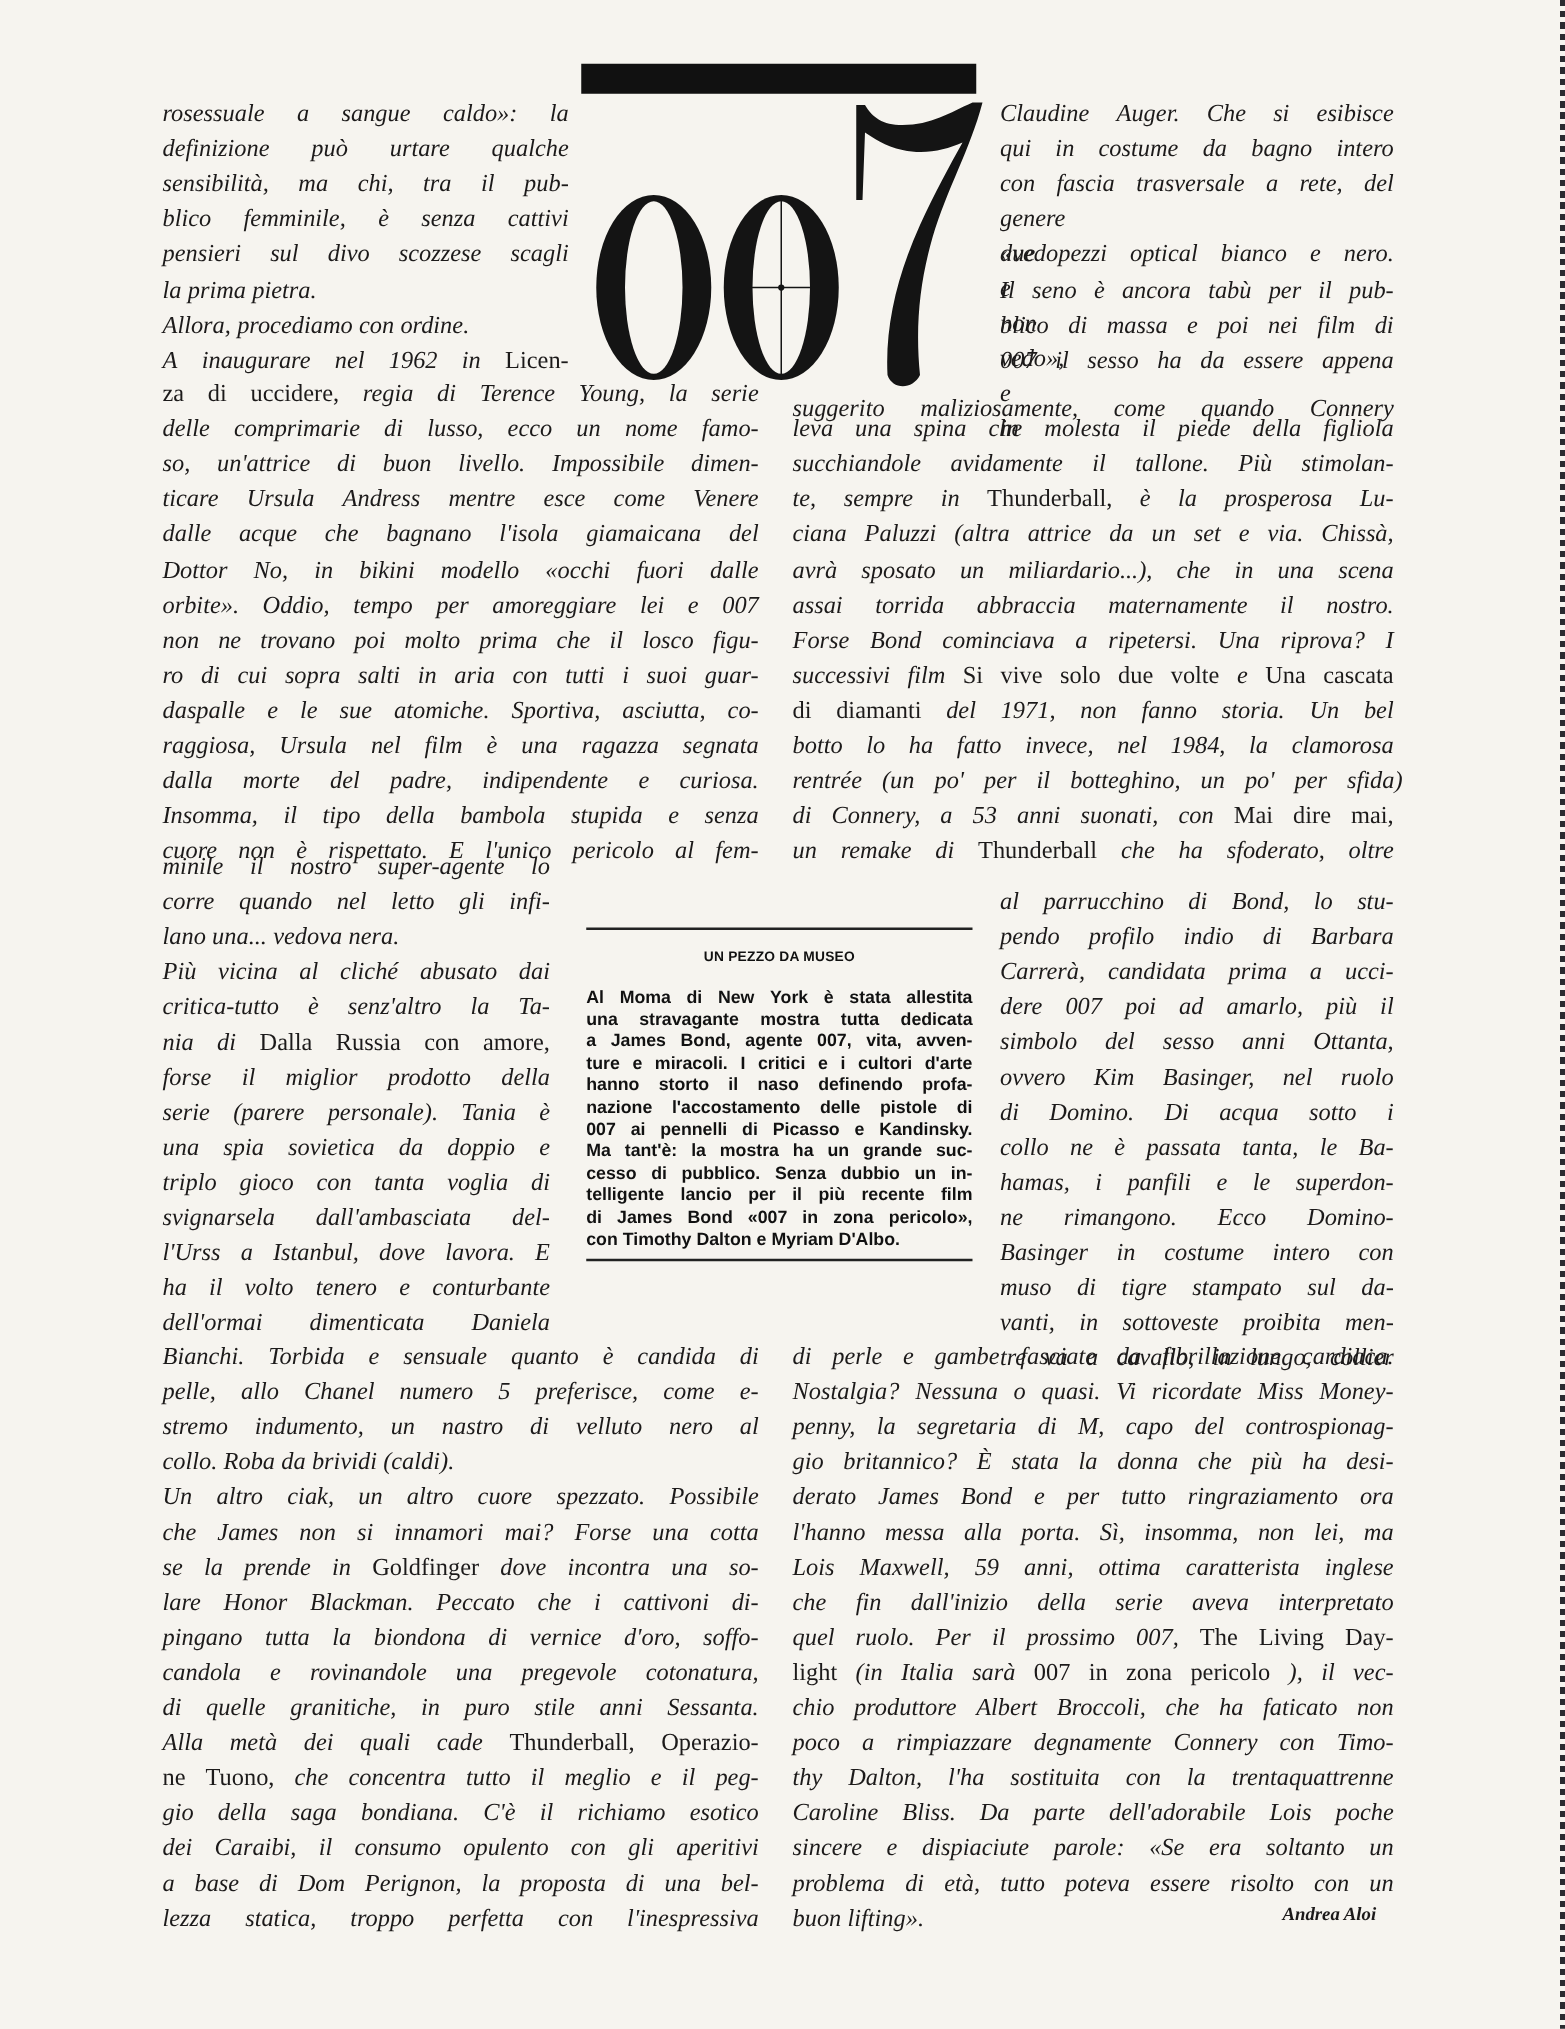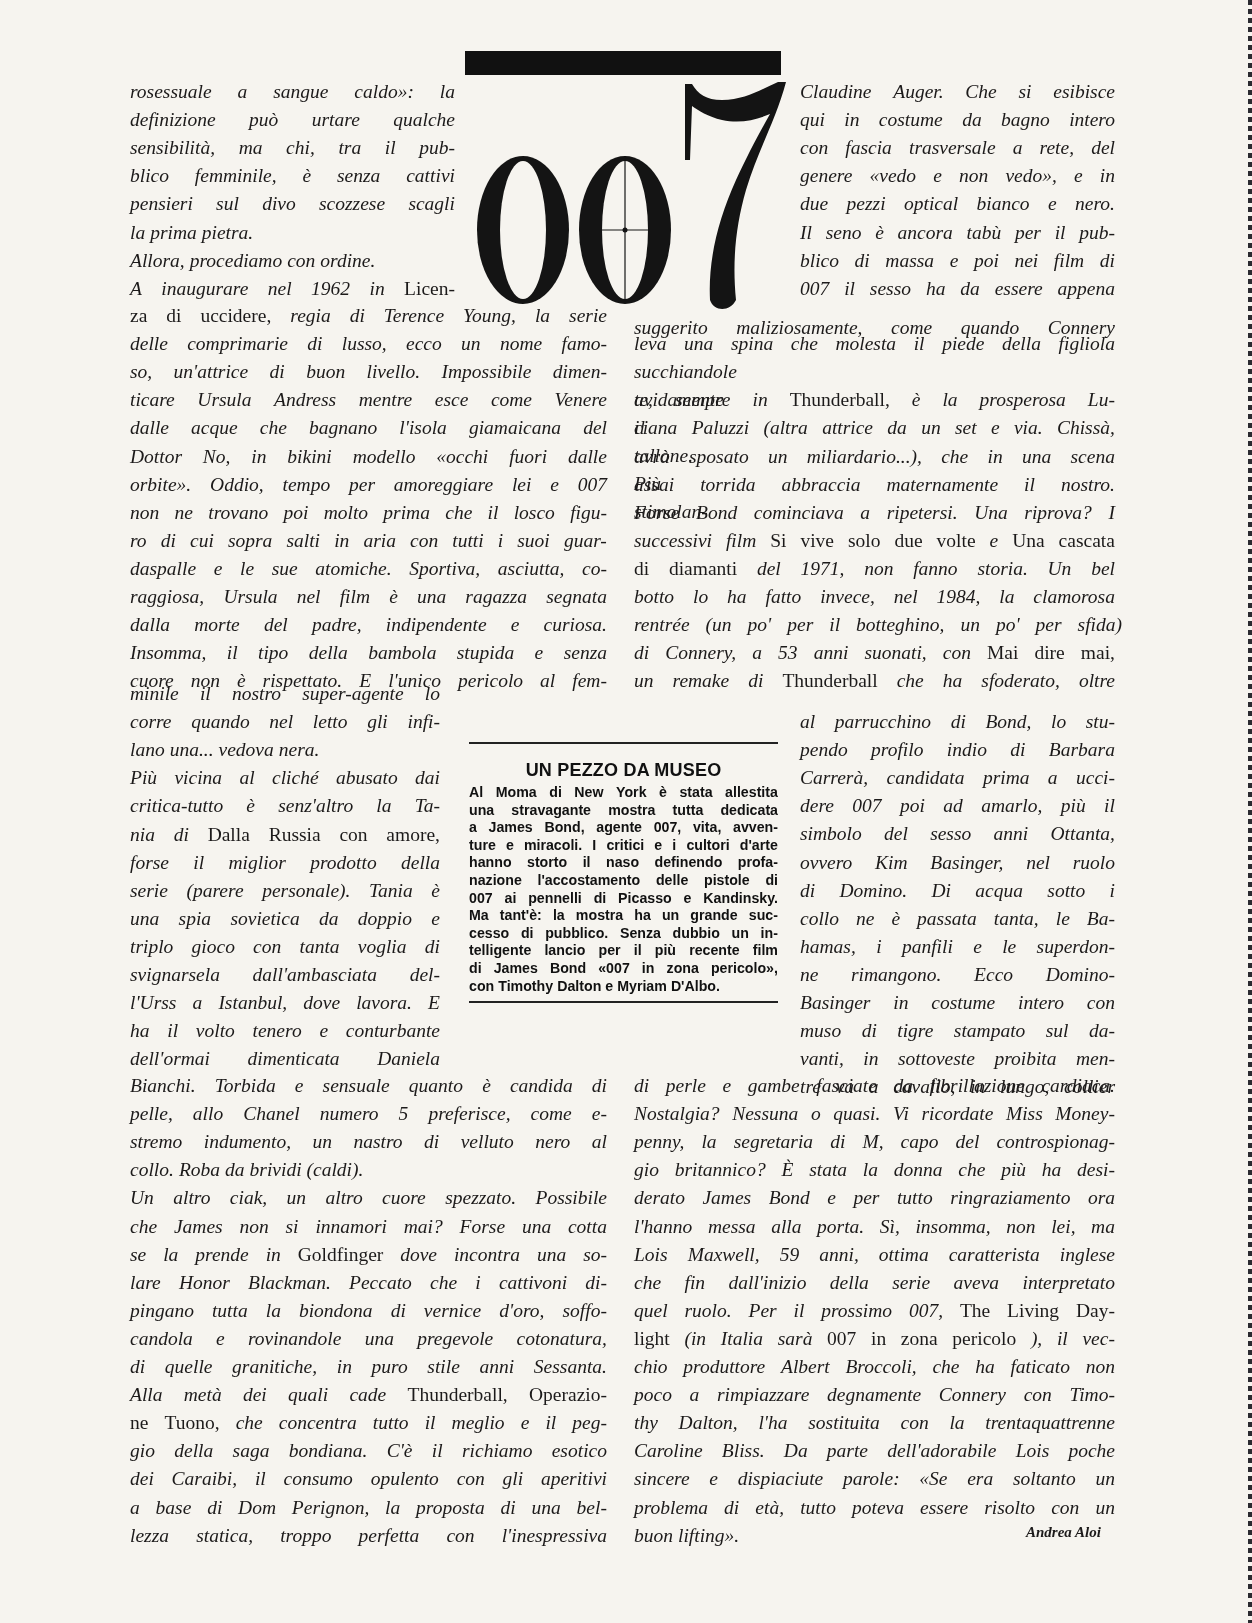--- a/index.html
+++ b/index.html
@@ -32,21 +32,21 @@
   .logo {
     position: absolute; left: 460px; top: 80px; width: 330px; height: 240px;
   }
   .sidebar {
     position: absolute; left: 469px; top: 742px; width: 309px;
     font-family: "Liberation Sans", "DejaVu Sans", sans-serif;
     font-weight: bold; color: #111;
   }
   .sidebar .rule { height: 2px; background: #222; }
   .sidebar .title {
-    text-align: center; font-size: 18px; margin: 16px 0 3px 0; letter-spacing: 0.2px;
+    text-align: center; font-size: 11px; margin: 16px 0 18px 0; letter-spacing: 0.2px;
   }
   .sidebar .body { font-size: 14.2px; line-height: 17.6px; }
   .sidebar .body div { display: flex; justify-content: space-between; white-space: nowrap; }
   .sidebar .body div.last { justify-content: flex-start; }
   .sidebar .rule.bottom { margin-top: 6px; }
   .byline {
     position: absolute; left: 1026px; top: 1524px; font-style: italic; font-size: 15px;
     font-weight: bold;
   }
 </style>
@@ -563,21 +563,21 @@
       <span class="w">intero</span>
     </div>
     <div class="line col-r-narrow" style="top: 134.2px;">
       <span class="w">con</span>
       <span class="w">fascia</span>
       <span class="w">trasversale</span>
       <span class="w">a</span>
       <span class="w">rete,</span>
       <span class="w">del</span>
     </div>
-    <div class="line col-r-narrow" style="top: 162.3px;">
+    <div class="line col-r-narrow" style="top: 162.3px; flex-direction: column;">
       <span class="w">genere</span>
       <span class="w">«vedo</span>
       <span class="w">e</span>
       <span class="w">non</span>
       <span class="w">vedo»,</span>
       <span class="w">e</span>
       <span class="w">in</span>
     </div>
     <div class="line col-r-narrow" style="top: 190.4px;">
       <span class="w">due</span>
@@ -629,21 +629,21 @@
       <span class="w">leva</span>
       <span class="w">una</span>
       <span class="w">spina</span>
       <span class="w">che</span>
       <span class="w">molesta</span>
       <span class="w">il</span>
       <span class="w">piede</span>
       <span class="w">della</span>
       <span class="w">figliola</span>
     </div>
-    <div class="line col-r-wide" style="top: 358.2px; flex-direction: column;">
+    <div class="line col-r-wide" style="top: 358.2px;">
       <span class="w">succhiandole</span>
       <span class="w">avidamente</span>
       <span class="w">il</span>
       <span class="w">tallone.</span>
       <span class="w">Più</span>
       <span class="w">stimolan-</span>
     </div>
     <div class="line col-r-wide" style="top: 386.3px;">
       <span class="w">te,</span>
       <span class="w">sempre</span>

